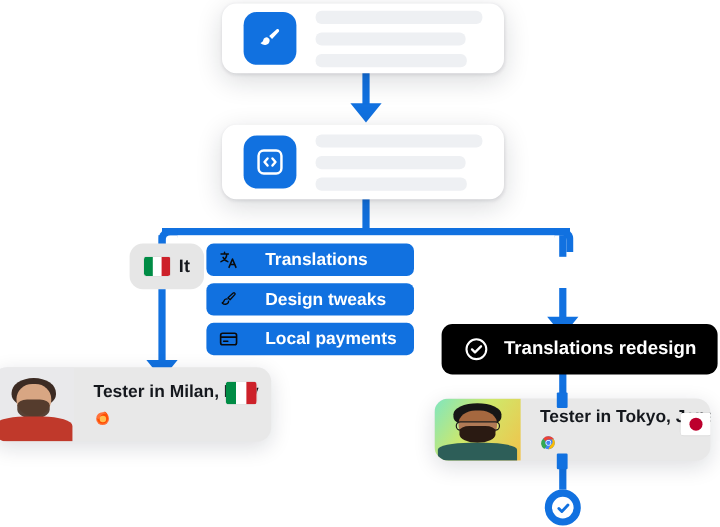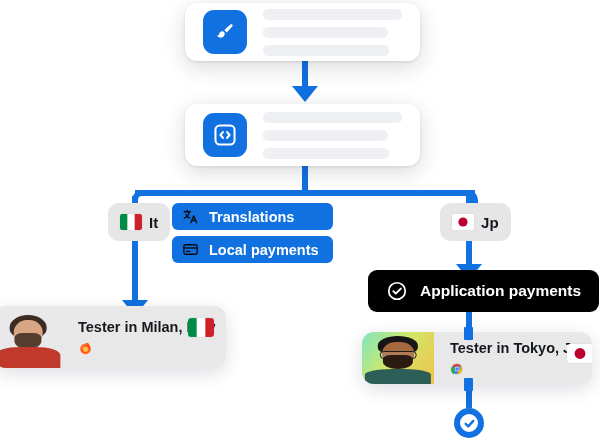--- a/index.html
+++ b/index.html
@@ -123,21 +123,21 @@
     display: flex;
     flex-direction: column;
     gap: 6px;
   }
   .feature-pill {
     height: 27px;
     background: #1171E0;
     border-radius: 6px;
     display: flex;
     align-items: center;
-    gap: 10px;
+    gap: 22px;
     padding: 0 14px 0 10px;
     box-sizing: border-box;
     color: #ffffff;
     font-size: 14.5px;
     font-weight: bold;
     white-space: nowrap;
   }
   .feature-pill .fp-icon {
     width: 17px;
     height: 17px;
@@ -381,63 +381,63 @@
     <span class="flag">
       <svg width="22" height="16" viewBox="0 0 22 16">
         <rect width="22" height="16" fill="#ffffff"></rect>
         <rect width="7.33" height="16" x="0" fill="#008C45"></rect>
         <rect width="7.34" height="16" x="14.66" fill="#CD212A"></rect>
       </svg>
     </span>
     <span class="cb-label">It</span>
   </div>
 
-  <div class="country-badge" style="left:440px; top:203px;">
-    <span class="flag">
-      <svg width="22" height="16" viewBox="0 0 22 16">
-        <rect width="22" height="16" fill="#ffffff"></rect>
-        <circle cx="11" cy="8" r="4.6" fill="#BC002D"></circle>
-      </svg>
-    </span>
-    <span class="cb-label">Jp</span>
-  </div>
 
   <div class="feature-list" style="left:172px; top:203px;">
 
     <div class="feature-pill">
       <span class="fp-icon">
         <svg width="17" height="17" viewBox="0 0 20 20" fill="none">
           <path d="M2.6 4.4h7.2M6 2.6v1.8M8.2 4.4c0 3.2-2.2 6.1-5.6 7.4M4.6 7.6c.9 2 2.5 3.4 4.6 4.2" stroke="#0A0A0A" stroke-width="1.5" stroke-linecap="round" stroke-linejoin="round"></path>
           <path d="M10.4 17.4l3.4-8.2 3.4 8.2M11.6 14.7h4.6" stroke="#0A0A0A" stroke-width="1.5" stroke-linecap="round" stroke-linejoin="round"></path>
         </svg>
       </span>
       <span>Translations</span>
     </div>
 
+    <div class="feature-pill">
+      <span class="fp-icon">
+        <svg width="17" height="17" viewBox="0 0 24 24" fill="none">
+          <path d="M19.2 4.6c-.5-.5-1.3-.5-1.8 0l-6.1 5.5 2.4 2.4 5.6-6.1c.5-.5.4-1.3-.1-1.8z" stroke="#0A0A0A" stroke-width="1.6" stroke-linejoin="round"></path>
+          <path d="M10.3 11.6c-1.4-.5-3.1.4-3.6 2-.4 1.3-1 1.9-1.9 2.2-.3.1-.4.5-.1.7 1 .8 2.4 1.3 3.7 1.2 2-.2 3.5-1.8 3.6-3.6" stroke="#0A0A0A" stroke-width="1.6" stroke-linecap="round" stroke-linejoin="round"></path>
+        </svg>
+      </span>
+      <span>Design tweaks</span>
+    </div>
 
     <div class="feature-pill">
       <span class="fp-icon">
         <svg width="17" height="17" viewBox="0 0 20 20" fill="none">
           <rect x="2.2" y="4.4" width="15.6" height="11.2" rx="2" stroke="#0A0A0A" stroke-width="1.6"></rect>
           <path d="M2.2 8.2h15.6" stroke="#0A0A0A" stroke-width="1.6"></path>
           <path d="M5.2 12.2h4" stroke="#0A0A0A" stroke-width="1.6" stroke-linecap="round"></path>
         </svg>
       </span>
       <span>Local payments</span>
     </div>
   </div>
 
   <div class="task-pill" style="left:368px; top:270px;">
     <span style="display:flex;align-items:center;">
       <svg width="22" height="22" viewBox="0 0 24 24" fill="none">
         <circle cx="12" cy="12" r="9" stroke="#ffffff" stroke-width="1.9"></circle>
         <path d="M8 12.2l2.7 2.7L16.2 9.4" stroke="#ffffff" stroke-width="2.1" stroke-linecap="round" stroke-linejoin="round"></path>
       </svg>
     </span>
-    <span>Application payments</span>
+    <span>Translations redesign</span>
   </div>
 
   <div class="tester-card" style="left:-6px; top:306px; width:232px; height:62px;">
     <div class="tester-photo" style="width:68px;">
       <div class="avatar-milan">
         <div class="av-m-hair"></div>
         <div class="av-m-face"></div>
         <div class="av-m-beard"></div>
         <div class="av-m-body"></div>
       </div>

